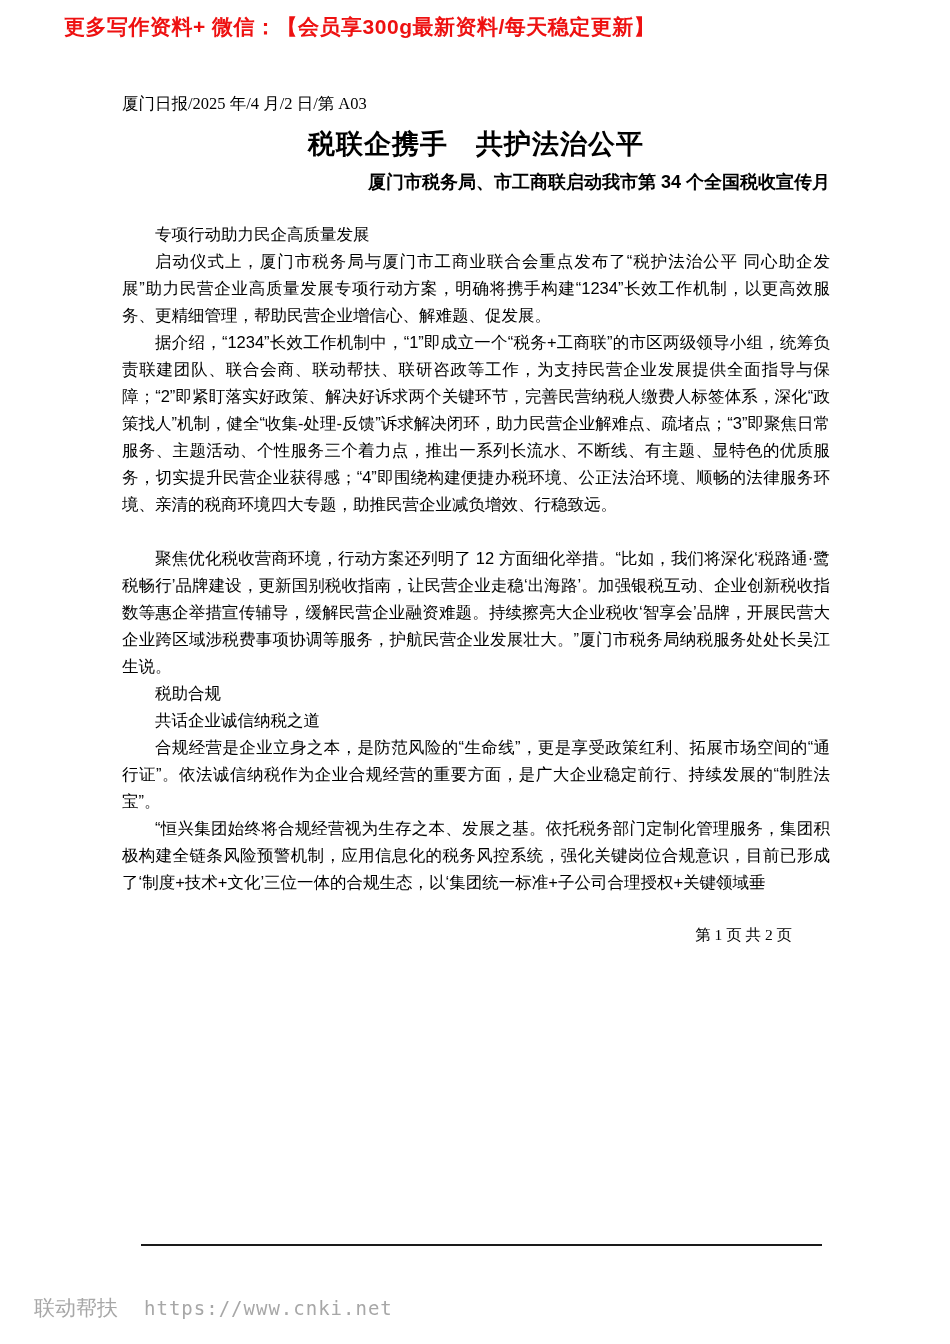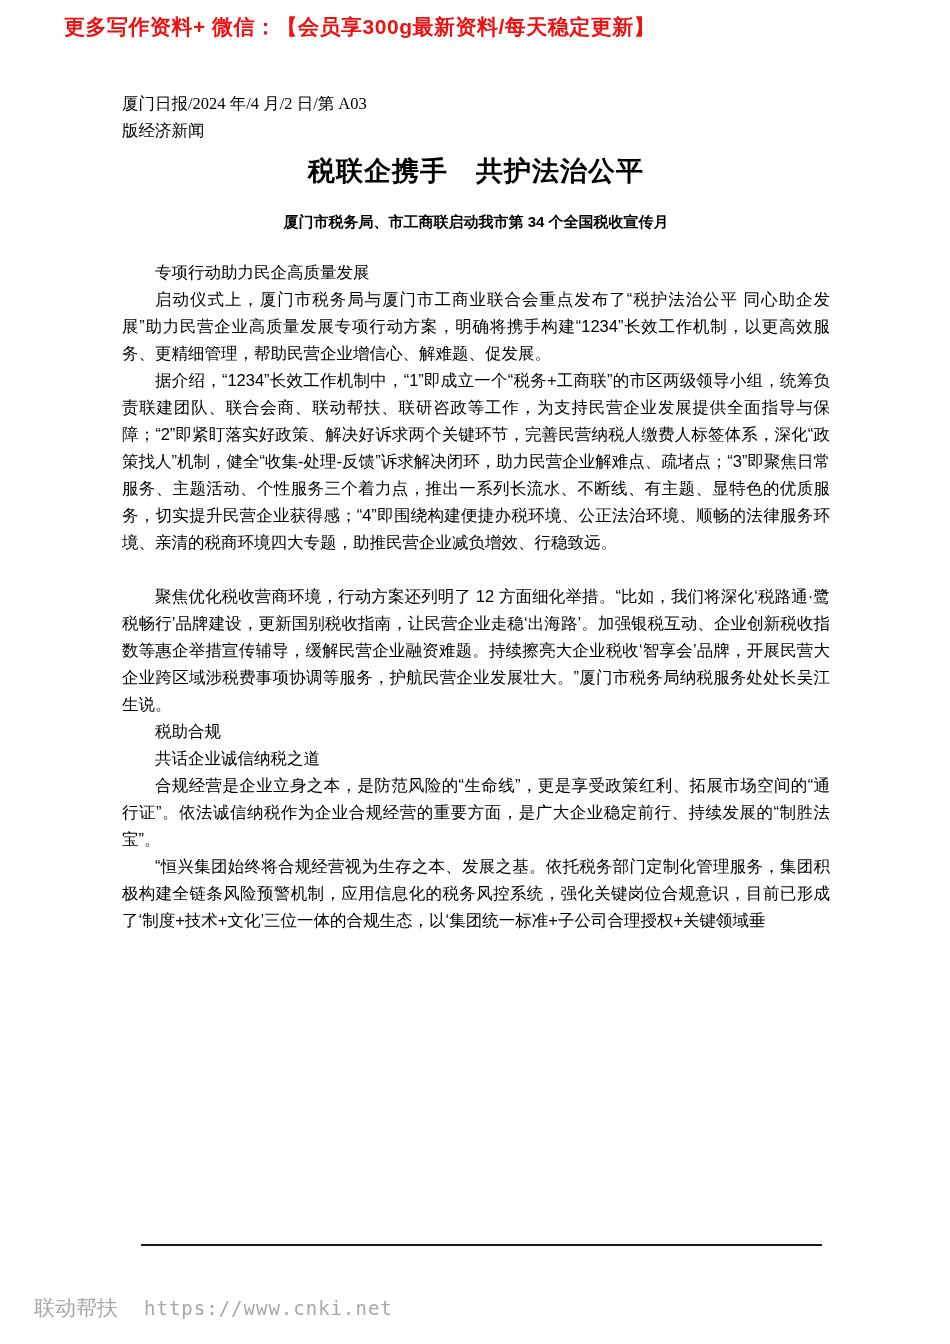--- a/index.html
+++ b/index.html
@@ -38,24 +38,24 @@
 
   .article-title {
     text-align: center;
     font-size: 27px;
     font-weight: bold;
     margin-top: 9px;
     letter-spacing: 1px;
   }
 
   .article-subtitle {
-    text-align: center;
-    font-size: 15px;
+    text-align: right;
+    font-size: 18px;
     font-weight: bold;
-    margin-top: 24px;
+    margin-top: 8px;
   }
 
   .article-byline {
     text-align: center;
     font-size: 17.5px;
     font-weight: bold;
     margin-top: 31px;
   }
 
   .article-body {
@@ -103,40 +103,40 @@
     letter-spacing: 1px;
   }
 </style>
 </head>
 <body>
 
 <div class="promo-banner" style="color: rgb(238, 17, 17);">更多写作资料+ 微信：【会员享300g最新资料/每天稳定更新】</div>
 
 <div class="article-wrap">
   <div class="source-meta">
-    <div>厦门日报/2024 年/4 月/2 日/第 A03</div>
-    <div>版经济新闻</div>
+    <div>厦门日报/2025 年/4 月/2 日/第 A03</div>
   </div>
 
   <h1 class="article-title">税联企携手　共护法治公平</h1>
 
   <h2 class="article-subtitle">厦门市税务局、市工商联启动我市第 34 个全国税收宣传月</h2>
 
 
   <div class="article-body" id="article-body">
       <p class="para subhead">专项行动助力民企高质量发展</p>
       <p class="para body">启动仪式上，厦门市税务局与厦门市工商业联合会重点发布了“税护法治公平 同心助企发展”助力民营企业高质量发展专项行动方案，明确将携手构建“1234”长效工作机制，以更高效服务、更精细管理，帮助民营企业增信心、解难题、促发展。</p>
       <p class="para body">据介绍，“1234”长效工作机制中，“1”即成立一个“税务+工商联”的市区两级领导小组，统筹负责联建团队、联合会商、联动帮扶、联研咨政等工作，为支持民营企业发展提供全面指导与保障；“2”即紧盯落实好政策、解决好诉求两个关键环节，完善民营纳税人缴费人标签体系，深化“政策找人”机制，健全“收集-处理-反馈”诉求解决闭环，助力民营企业解难点、疏堵点；“3”即聚焦日常服务、主题活动、个性服务三个着力点，推出一系列长流水、不断线、有主题、显特色的优质服务，切实提升民营企业获得感；“4”即围绕构建便捷办税环境、公正法治环境、顺畅的法律服务环境、亲清的税商环境四大专题，助推民营企业减负增效、行稳致远。</p>
       <p class="para spacer"></p>
       <p class="para body">聚焦优化税收营商环境，行动方案还列明了 12 方面细化举措。“比如，我们将深化‘税路通·鹭税畅行’品牌建设，更新国别税收指南，让民营企业走稳‘出海路’。加强银税互动、企业创新税收指数等惠企举措宣传辅导，缓解民营企业融资难题。持续擦亮大企业税收‘智享会’品牌，开展民营大企业跨区域涉税费事项协调等服务，护航民营企业发展壮大。”厦门市税务局纳税服务处处长吴江生说。</p>
       <p class="para subhead">税助合规</p>
       <p class="para subhead">共话企业诚信纳税之道</p>
       <p class="para body">合规经营是企业立身之本，是防范风险的“生命线”，更是享受政策红利、拓展市场空间的“通行证”。依法诚信纳税作为企业合规经营的重要方面，是广大企业稳定前行、持续发展的“制胜法宝”。</p>
       <p class="para body">“恒兴集团始终将合规经营视为生存之本、发展之基。依托税务部门定制化管理服务，集团积极构建全链条风险预警机制，应用信息化的税务风控系统，强化关键岗位合规意识，目前已形成了‘制度+技术+文化’三位一体的合规生态，以‘集团统一标准+子公司合理授权+关键领域垂</p>
     </div>
 
+  <div class="page-indicator">第 1 页 共 2 页</div>
 </div>
 
 <div class="bottom-divider"></div>
 
 <div class="watermark">
   <span class="brand">联动帮扶</span><span class="url">https://www.cnki.net</span>
 </div>
 
 </body></html>

